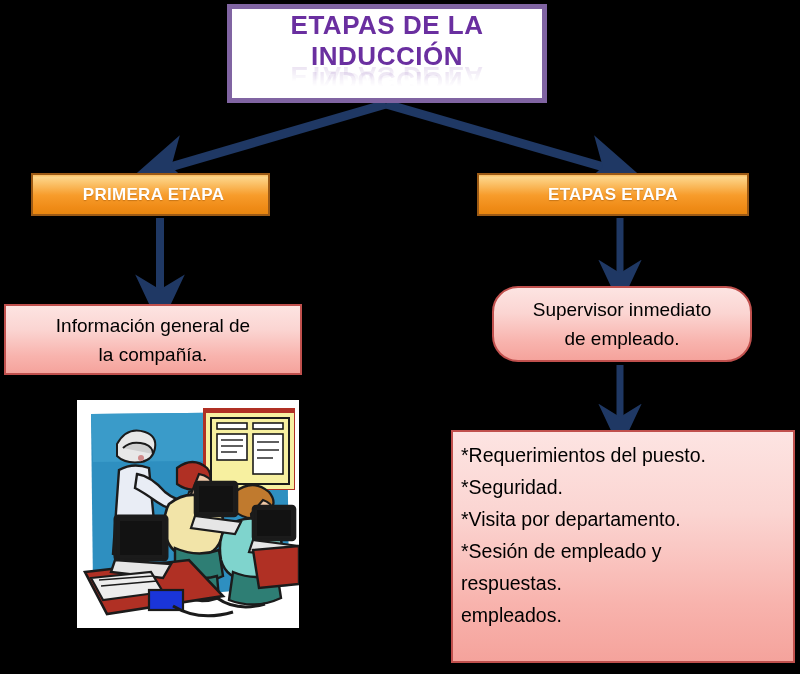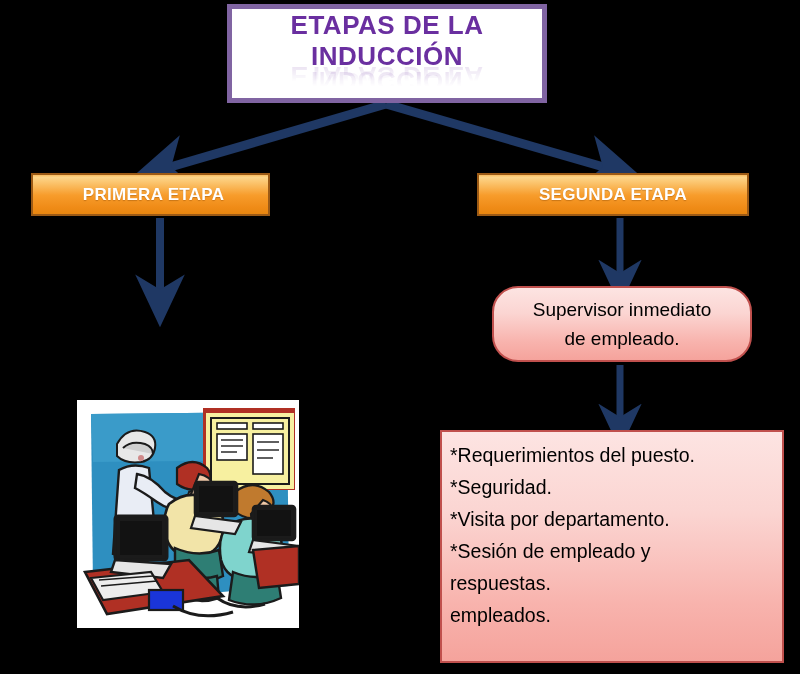--- a/index.html
+++ b/index.html
@@ -114,21 +114,21 @@
   }
   #pink-right-top {
     left: 492px;
     top: 286px;
     width: 260px;
     height: 76px;
     padding: 0 8px;
     border-radius: 26px;
   }
   #pink-list {
-    left: 440px;
+    left: 451px;
     top: 430px;
     width: 344px;
     height: 233px;
     padding: 7px 6px 0 8px;
   }
   #pink-list .list-line {
     font-size: 19.5px;
     line-height: 32px;
     white-space: nowrap;
     color: #000000;
@@ -181,22 +181,28 @@
 
   <div class="title-box">
     <div class="title-line">ETAPAS DE LA</div>
     <div class="title-line">INDUCCIÓN</div>
     <div class="title-reflect">ETAPAS DE LA</div>
     <div class="title-reflect second">INDUCCIÓN</div>
   </div>
 
   <div class="orange-box" id="orange-left">PRIMERA ETAPA</div>
 
-  <div class="orange-box" id="orange-right">SEGUNDA ETAPA</div>
-
+  <div class="orange-box" id="orange-right">ETAPAS ETAPA</div>
+
+  <div class="pink-box pink-center" id="pink-left">
+    <div>
+      <div>Información general de</div>
+      <div>la compañía.</div>
+    </div>
+  </div>
 
   <div class="pink-box pink-center" id="pink-right-top">
     <div>
       <div>Supervisor inmediato</div>
       <div>de empleado.</div>
     </div>
   </div>
 
   <div class="pink-box" id="pink-list">
     <div class="list-line">*Requerimientos del  puesto.</div>

